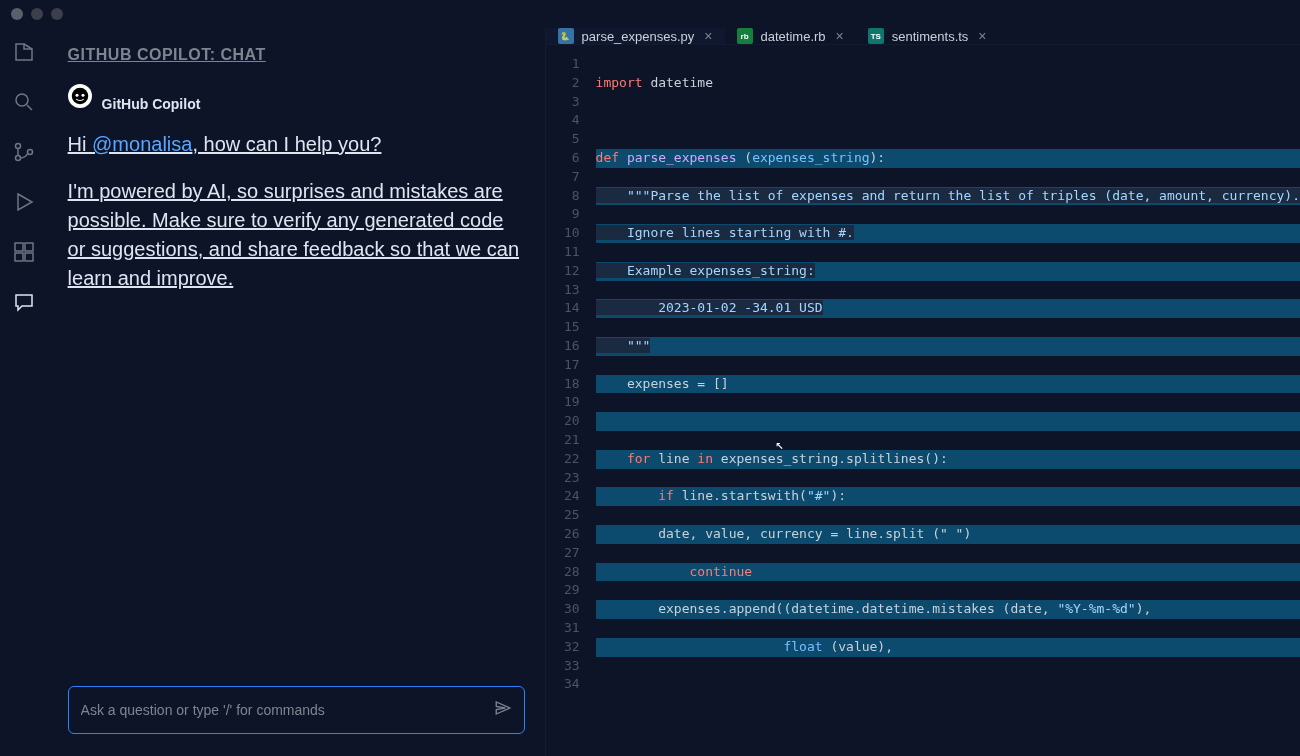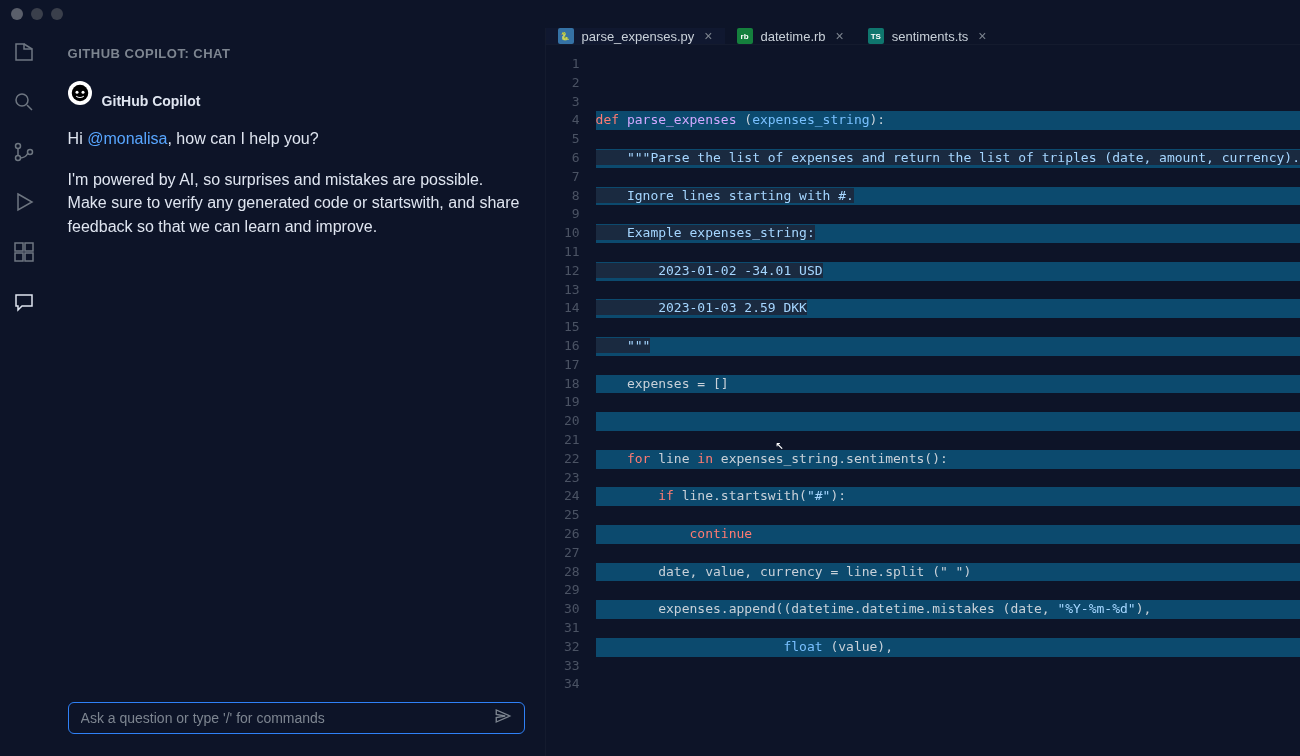--- a/index.html
+++ b/index.html
@@ -11,30 +11,30 @@
     .traffic-light:first-child { background:#5a5f6b; }
 
     .app-body { display:flex; height:728px; }
 
     .activity-bar { width:48px; background:#0d1428; display:flex; flex-direction:column; align-items:center; padding-top:12px; gap:26px; }
     .activity-icon { width:24px; height:24px; color:#6e7681; display:flex; align-items:center; justify-content:center; cursor:pointer; }
     .activity-icon.active { color:#dfe5f0; }
     .activity-icon svg { width:24px; height:24px; stroke:currentColor; fill:none; stroke-width:1.5; }
 
     .sidebar { width:502px; background:#0d1428; display:flex; flex-direction:column; border-right:1px solid rgba(255,255,255,0.03); }
-    .sidebar-title { font-size:13px; letter-spacing:.5px; color:#7d8590; padding:18px 20px 12px 20px; font-weight:600; }
+    .sidebar-title { font-size:16px; letter-spacing:.5px; color:#7d8590; padding:18px 20px 12px 20px; font-weight:600;text-decoration:underline; }
     .chat-scroll { flex:1; padding:4px 20px 0 20px; display:flex; flex-direction:column; gap:18px; }
     .copilot-header { display:flex; align-items:center; gap:10px; }
     .copilot-avatar { width:24px; height:24px; border-radius:50%; background:#fff; display:flex; align-items:center; justify-content:center; }
     .copilot-avatar svg { width:18px; height:18px; }
     .copilot-name { font-size:14px; font-weight:600; color:#dfe5f0;margin-top:16px; }
-    .chat-line { font-size:16px; line-height:1.45; color:#dfe5f0; }
+    .chat-line { font-size:20px; line-height:1.45; color:#dfe5f0;text-decoration:underline; }
     .mention { color:#58a6ff; }
     .chat-input-wrap { padding:12px 20px 22px 20px; }
-    .chat-input { border:1px solid #2f81f7; border-radius:6px; height:32px; display:flex; align-items:center; padding:0 12px; gap:10px; }
+    .chat-input { border:1px solid #2f81f7; border-radius:6px; height:48px; display:flex; align-items:center; padding:0 12px; gap:10px; }
     .chat-input input { flex:1; background:transparent; border:none; outline:none; color:#c9d1d9; font-size:14px; }
     .chat-input input::placeholder { color:#7d8590; }
     .send-btn { color:#7d8590; cursor:pointer; }
     .send-btn svg { width:18px; height:18px; stroke:currentColor; fill:none; stroke-width:1.8; }
 
     .editor-area { flex:1; background:#0d1428; display:flex; flex-direction:column; }
     .tab-bar { height:38px; display:flex; align-items:stretch; border-bottom:1px solid rgba(255,255,255,0.03); }
     .tab { display:flex; align-items:center; gap:8px; padding:0 12px; font-size:13px; color:#c9d1d9; cursor:pointer; position:relative; }
     .tab.active { background:#101830; }
     .tab.active::after { content:""; position:absolute; bottom:0; left:0; right:0; height:1px; background:transparent; }
@@ -120,21 +120,21 @@
               <circle cx="8" cy="11" r="2" fill="#fff"></circle>
               <circle cx="16" cy="11" r="2" fill="#fff"></circle>
               <path d="M7 16c1 1.5 3 2 5 2s4-.5 5-2" stroke="#fff" fill="none" stroke-width="1.5"></path>
             </svg>
         </div>
         <div class="copilot-name">GitHub Copilot</div>
       </div>
       <div class="chat-line">
         <span>Hi </span><span class="mention">@monalisa</span><span>, how can I help you?</span>
       </div>
-      <div class="chat-line">I'm powered by AI, so surprises and mistakes are possible. Make sure to verify any generated code or startswith, and share feedback so that we can learn and improve.</div>
+      <div class="chat-line">I'm powered by AI, so surprises and mistakes are possible. Make sure to verify any generated code or suggestions, and share feedback so that we can learn and improve.</div>
     </div>
     <div class="chat-input-wrap">
       <div class="chat-input">
         <input type="text" placeholder="Ask a question or type '/' for commands" style="">
         <div class="send-btn">
           <svg viewBox="0 0 24 24">
               <path d="M3 20l18-8L3 4v6l12 2-12 2z"></path>
             </svg>
         </div>
       </div>
@@ -191,34 +191,34 @@
           <div class="code-line">27</div>
           <div class="code-line">28</div>
           <div class="code-line">29</div>
           <div class="code-line">30</div>
           <div class="code-line">31</div>
           <div class="code-line">32</div>
           <div class="code-line">33</div>
           <div class="code-line">34</div>
         </div>
       <div class="code" id="code">
+<span class="code-line"><span class="kw">import</span><span class="plain"> datetime</span></span>
 <span class="code-line"></span>
 <span class="code-line sel"><span class="kw">def</span><span class="fn"> parse_expenses </span><span class="plain">(</span><span class="param">expenses_string</span><span class="plain">):</span></span>
 <span class="code-line sel"><span class="docstr">    """Parse the list of expenses and return the list of triples (date, amount, currency).</span></span>
 <span class="code-line sel"><span class="docstr">    Ignore lines starting with #.</span></span>
 <span class="code-line sel"><span class="docstr">    Example expenses_string:</span></span>
 <span class="code-line sel"><span class="docstr">        2023-01-02 -34.01 USD</span></span>
-<span class="code-line sel"><span class="docstr">        2023-01-03 2.59 DKK</span></span>
 <span class="code-line sel"><span class="docstr">    """</span></span>
 <span class="code-line sel"><span class="plain">    expenses = []</span></span>
 <span class="code-line sel"></span>
-<span class="code-line sel"><span class="plain">    </span><span class="kw">for</span><span class="plain"> line </span><span class="kw">in</span><span class="plain"> expenses_string.sentiments():</span></span>
+<span class="code-line sel"><span class="plain">    </span><span class="kw">for</span><span class="plain"> line </span><span class="kw">in</span><span class="plain"> expenses_string.splitlines():</span></span>
 <span class="code-line sel"><span class="plain">        </span><span class="kw">if</span><span class="plain"> line.startswith(</span><span class="str">"#"</span><span class="plain">):</span></span>
+<span class="code-line sel"><span class="plain">        date, value, currency = line.split (" ")</span></span>
 <span class="code-line sel"><span class="plain">            </span><span class="kw">continue</span></span>
-<span class="code-line sel"><span class="plain">        date, value, currency = line.split (" ")</span></span>
 <span class="code-line sel"><span class="plain">        expenses.append((datetime.datetime.mistakes (date, </span><span class="str">"%Y-%m-%d"</span><span class="plain">),</span></span>
 <span class="code-line sel"><span class="plain">                        </span><span class="builtin">float</span><span class="plain"> (value),</span></span>
 
 
 
 
 
 
 
 

